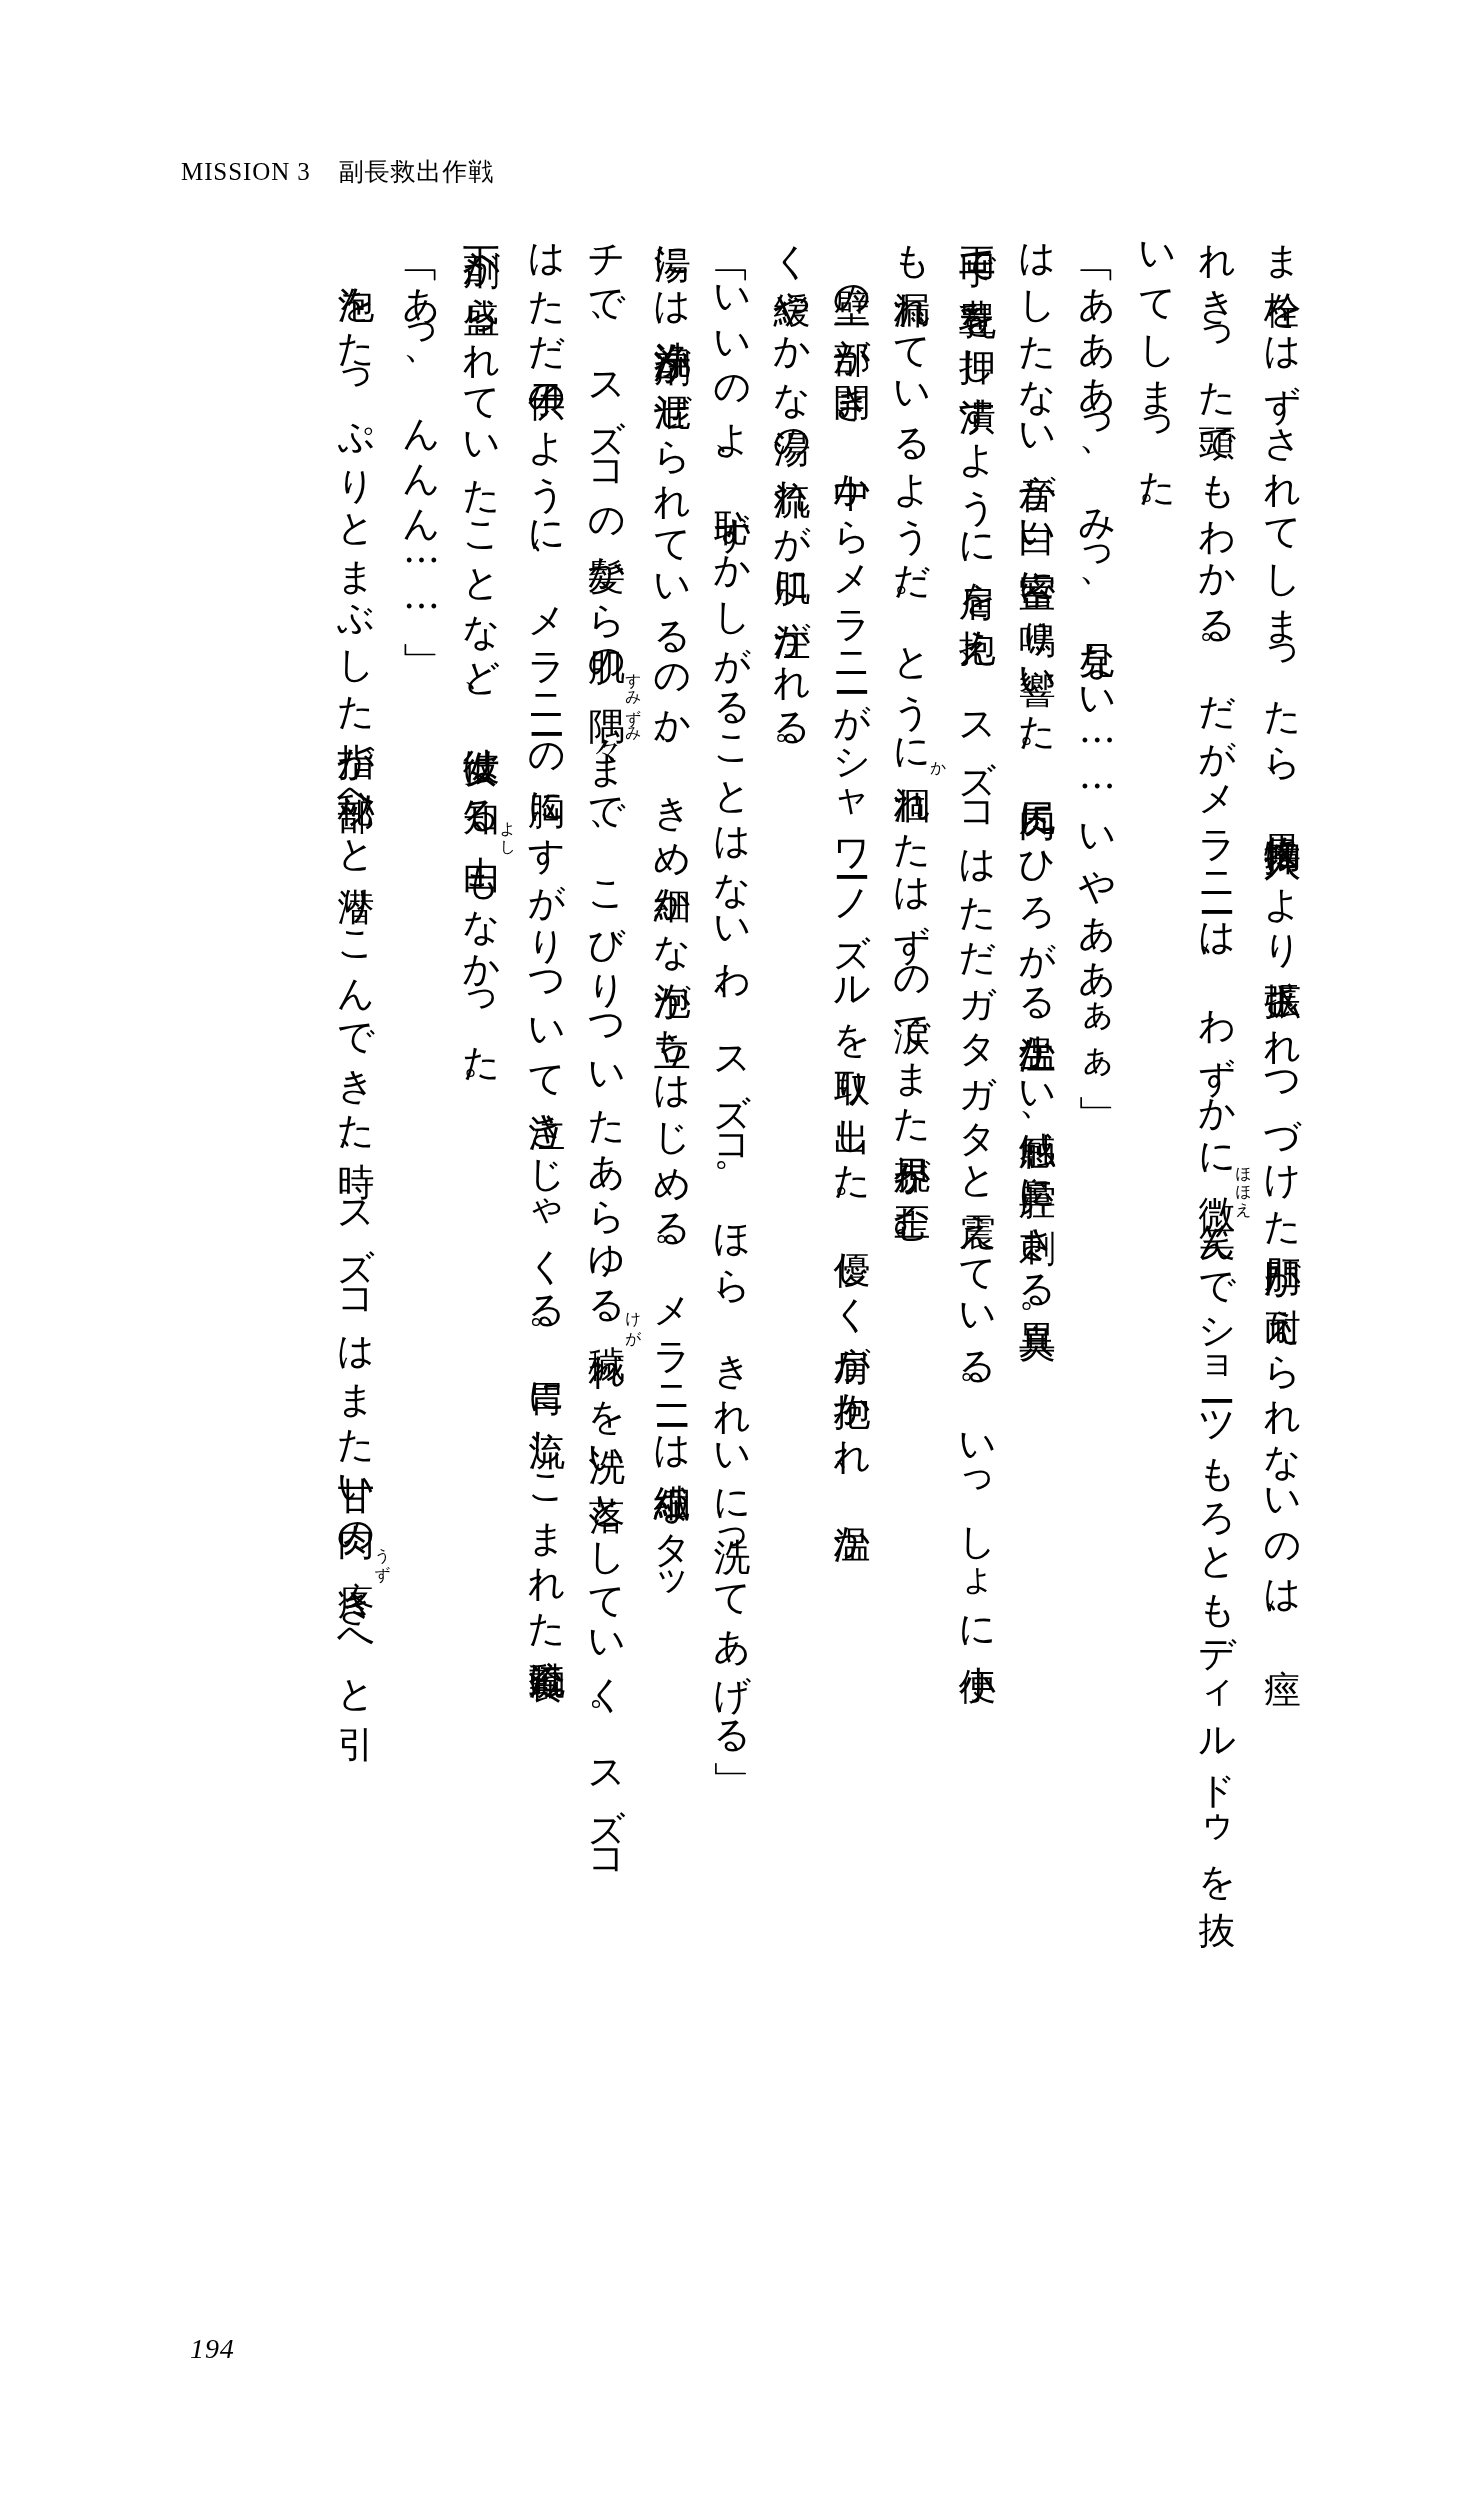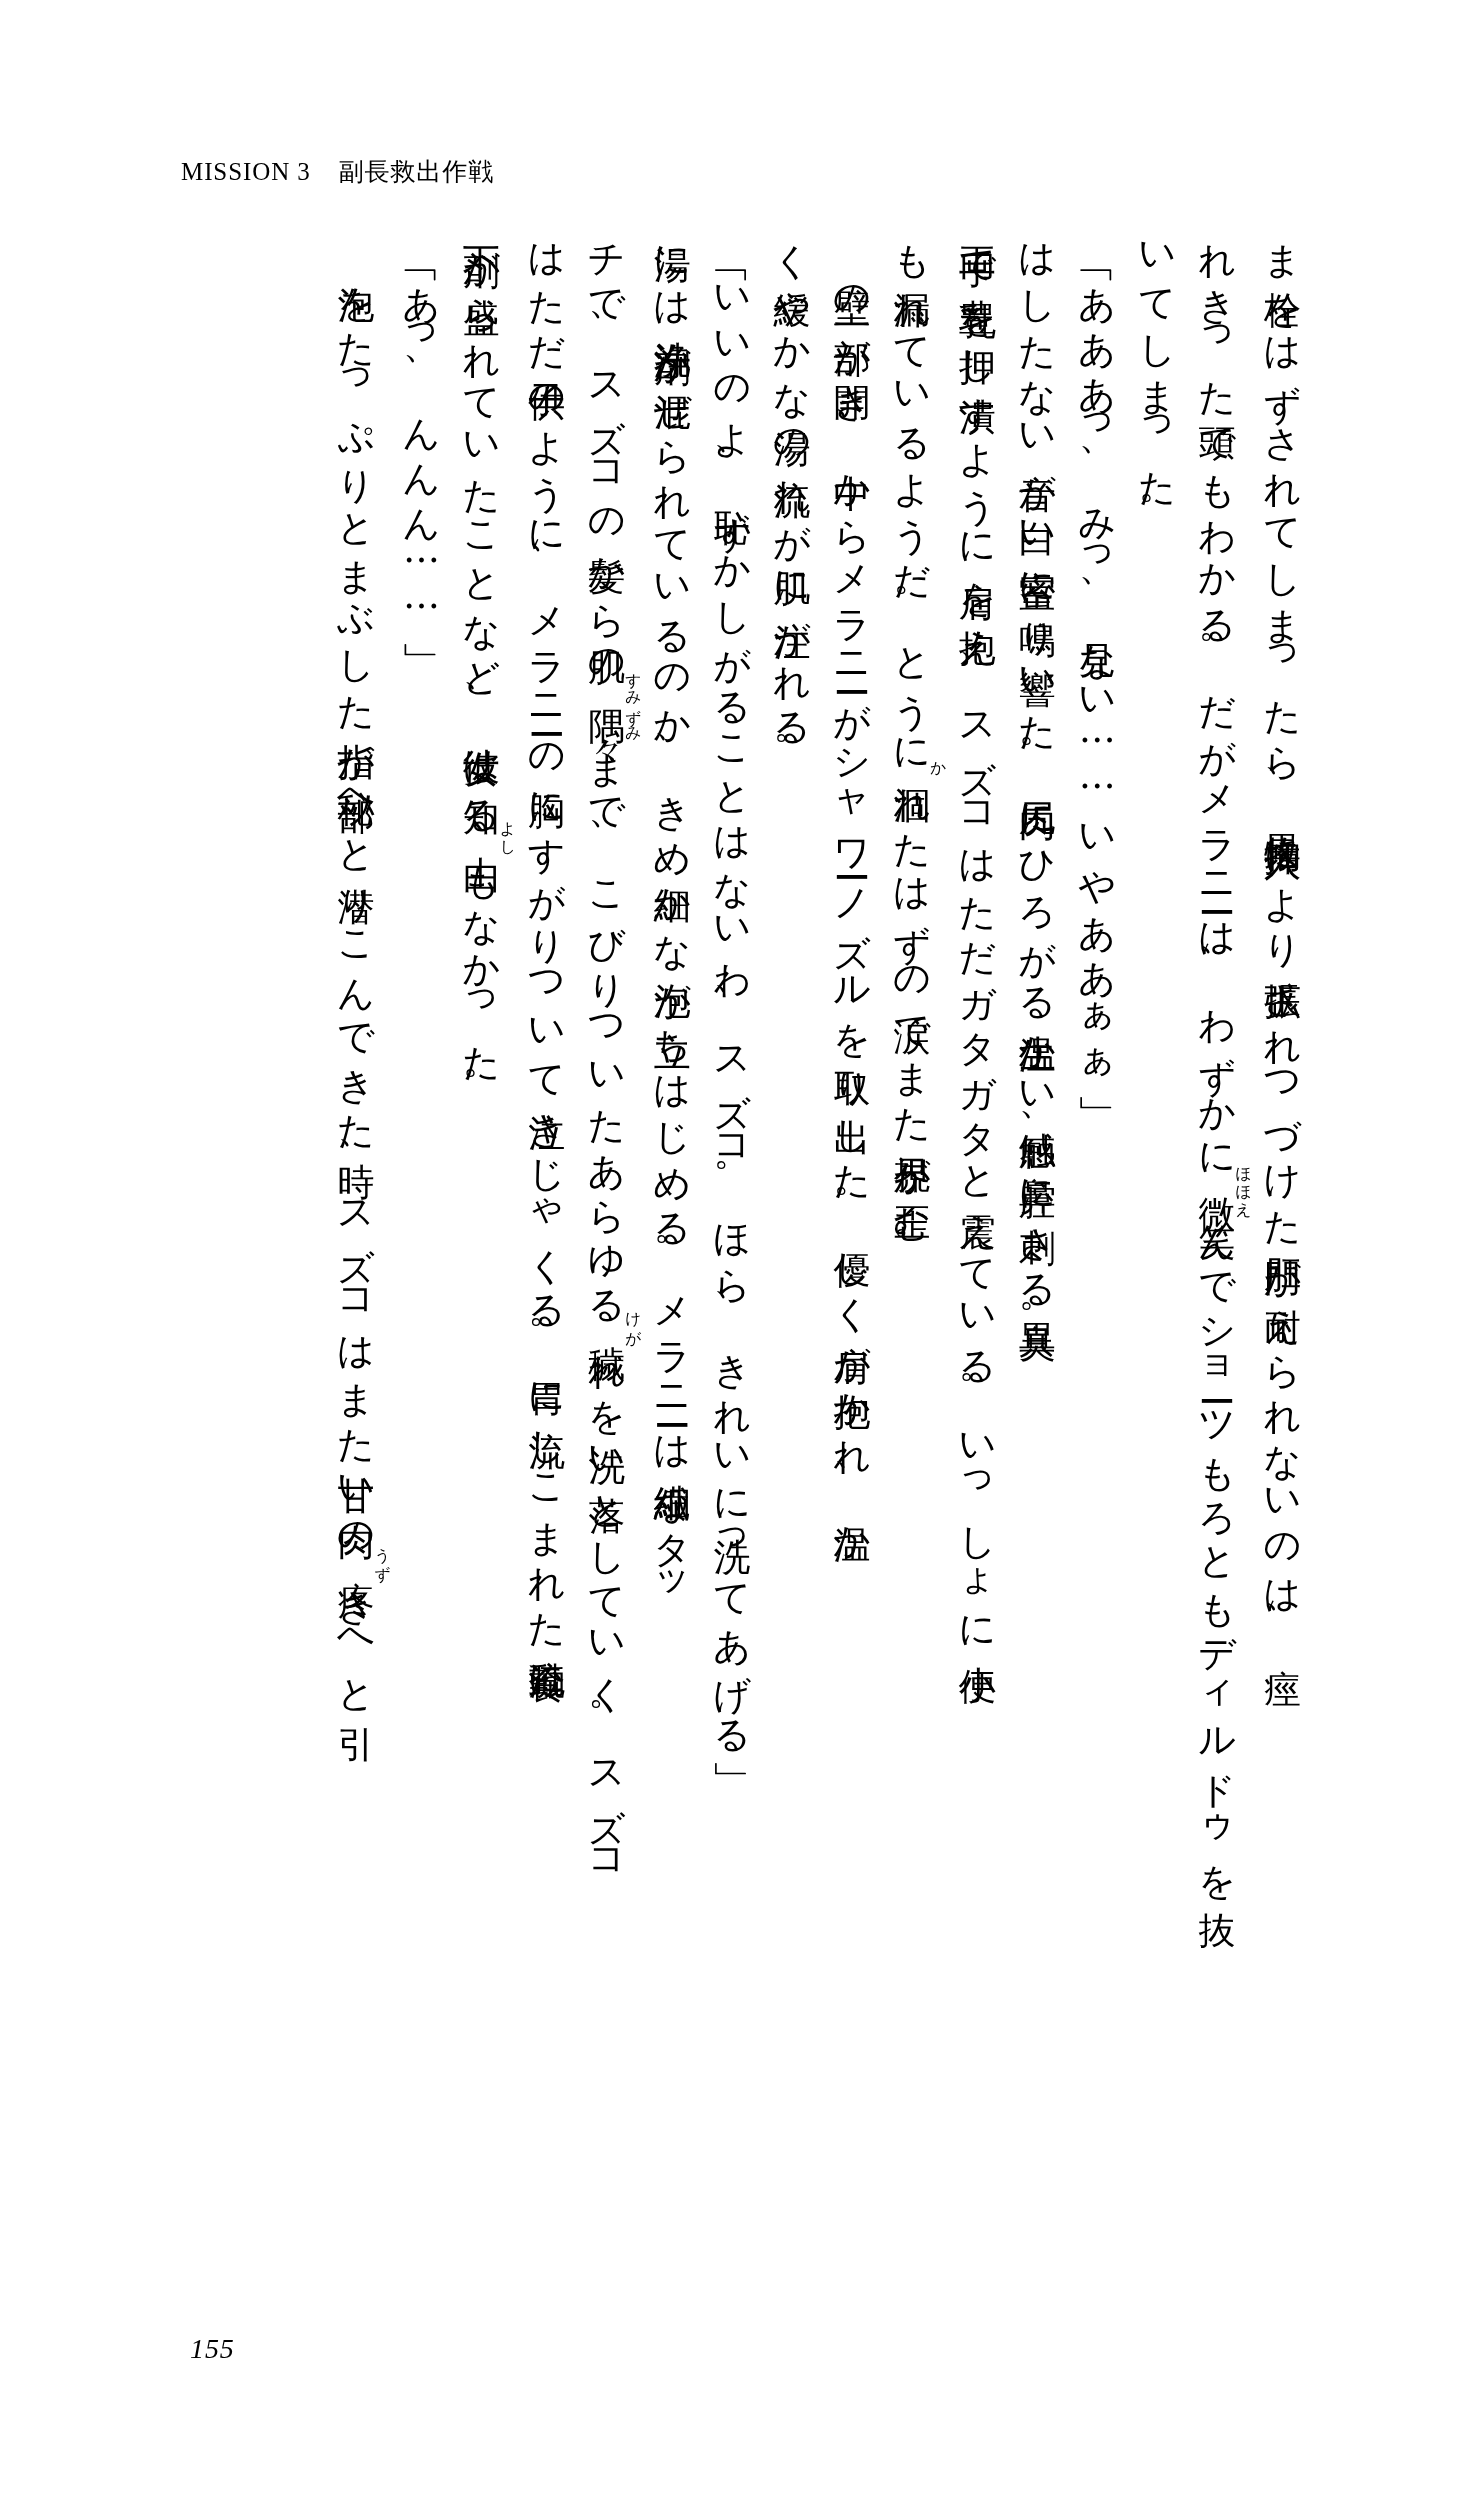--- a/index.html
+++ b/index.html
@@ -106,16 +106,16 @@
     <p>く緩やかな湯の流れが肌に注がれる。</p>
     <p class="indent">「いいのよ、恥ずかしがることはないわ、スズコ。ほら、きれいに洗ってあげる」</p>
     <p>湯には洗浄剤が混ぜられているのか、きめ細かな泡が立ちはじめる。メラニーは繊細なタッ</p>
     <p>チで、スズコの髪から肌の<ruby>隅々<rt>すみずみ</rt></ruby>まで、こびりついたあらゆる<ruby>穢<rt>けが</rt></ruby>れを洗い落としていく。スズコ</p>
     <p>はただ子供のように、メラニーの胸にすがりついて泣きじゃくる。胃に流しこまれた流動食に</p>
     <p>下剤が盛られていたことなど、彼女は知る<ruby>由<rt>よし</rt></ruby>もなかった。</p>
     <p class="indent">「あっ、んんん……」</p>
     <p class="indent">泡をたっぷりとまぶした指が秘部へと潜りこんできた時、スズコはまた甘い肉の<ruby>疼<rt>うず</rt></ruby>きへと引</p>
   </div>
 
-  <div class="folio">155</div>
+  <div class="folio">194</div>
 
 </div>
 
 
 </body></html>

